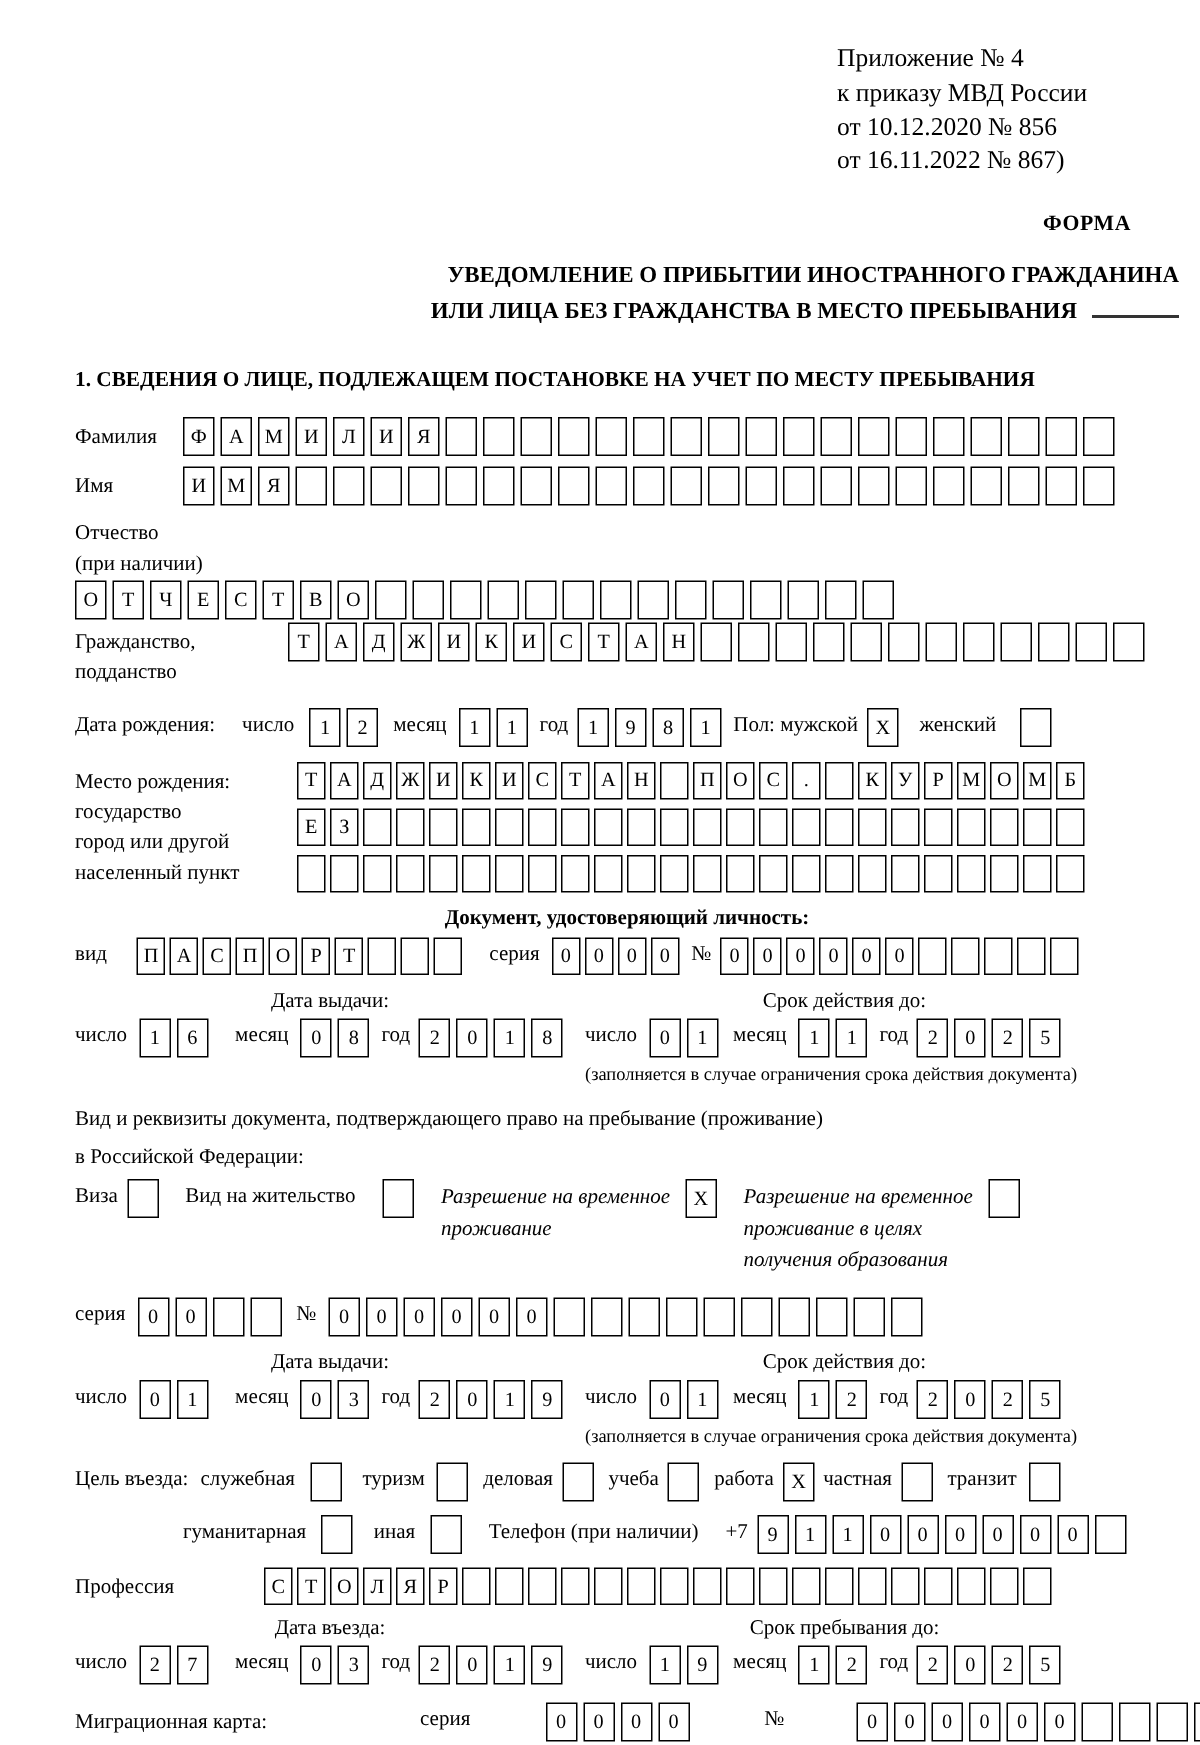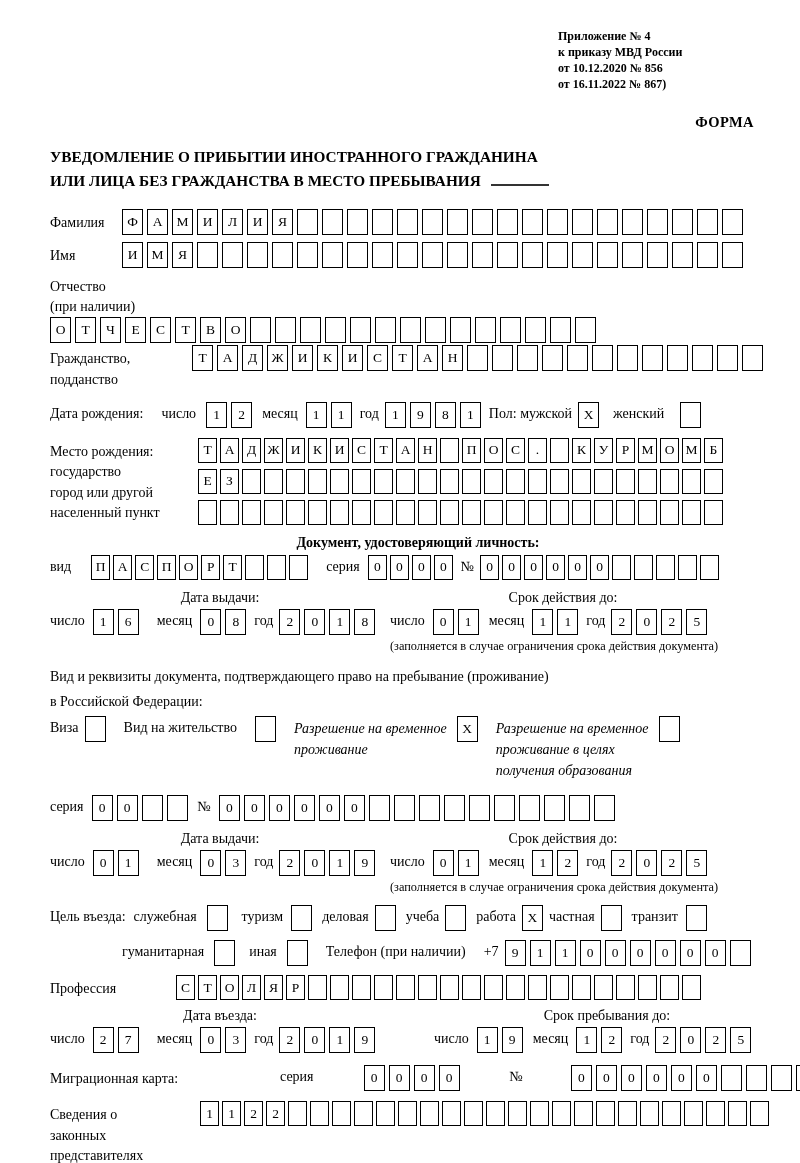--- a/index.html
+++ b/index.html
@@ -5,25 +5,25 @@
   * { margin:0; padding:0; box-sizing:border-box; }
   html,body { background:#fff; }
   body {
     width:800px; height:1163px; overflow:hidden;
     font-family:"Liberation Serif","DejaVu Serif",serif;
     color:#000; font-size:14px;
   }
   .page { padding:28px 14px 10px 50px; }
 
   
-  .hdr { margin-left:508px; font-size:12px; line-height:1.34;font-weight:bold; }
+  .hdr { margin-left:508px; font-size:17px; line-height:1.34; }
   .hdr .gap { margin-top:7px; }
   .form-label { text-align:right; padding-right:32px; font-weight:bold; font-size:14.5px; margin-top:22px; letter-spacing:.4px; }
 
-  .title { text-align:left; font-weight:bold; font-size:15.3px; line-height:1.55; margin-top:14px; }
+  .title { text-align:right; font-weight:bold; font-size:15.3px; line-height:1.55; margin-top:14px; }
   .uline { display:inline-block; width:58px; border-bottom:2px solid #333; margin-left:10px; vertical-align:baseline; }
 
   .sec-head { font-weight:bold; font-size:14.2px; margin-top:26px; }
 
   .row { display:flex; align-items:flex-start; margin-top:7px; }
   .lbl { white-space:pre-line; line-height:1.45; padding-top:4px; flex:none; }
   .w72 { width:72px; } .w160 { width:160px; } .w122 { width:122px; }
   .w148 { width:148px; } .w150 { width:150px; } .w170 { width:170px; } .w84 { width:84px; }
 
   .cells { display:inline-flex; gap:4px; flex:none; }
@@ -68,20 +68,21 @@
   </div>
   <div class="form-label">ФОРМА</div>
 
   <div class="title">
     <div>УВЕДОМЛЕНИЕ О ПРИБЫТИИ ИНОСТРАННОГО ГРАЖДАНИНА</div>
     <div>
       <span>ИЛИ ЛИЦА БЕЗ ГРАЖДАНСТВА В МЕСТО ПРЕБЫВАНИЯ</span><span class="uline"></span>
     </div>
   </div>
 
+  <div class="sec-head">1. СВЕДЕНИЯ О ЛИЦЕ, ПОДЛЕЖАЩЕМ ПОСТАНОВКЕ НА УЧЕТ ПО МЕСТУ ПРЕБЫВАНИЯ</div>
 
   <div class="row" style="margin-top:16px;">
     <span class="lbl w72">Фамилия</span>
     <span class="cells">
         <span class="cell">Ф</span>
         <span class="cell">А</span>
         <span class="cell">М</span>
         <span class="cell">И</span>
         <span class="cell">Л</span>
         <span class="cell">И</span>
@@ -610,21 +611,21 @@
         <span class="cell"></span>
         <span class="cell"></span>
         <span class="cell"></span>
         <span class="cell"></span>
         <span class="cell"></span>
         <span class="cell"></span>
         <span class="cell"></span>
       </span>
   </div>
 
-  <div class="twocol" style="margin-top:8px;gap:44px;">
+  <div class="twocol" style="margin-top:8px;">
     <div class="dcol dcol-l">
       <div class="dhead">Дата въезда:</div>
       <div class="dline">
         <span class="inlbl">число</span>
         <span class="cells ml8">
             <span class="cell">2</span>
             <span class="cell">7</span>
           </span>
         <span class="inlbl ml18 mr8">месяц</span>
         <span class="cells">

